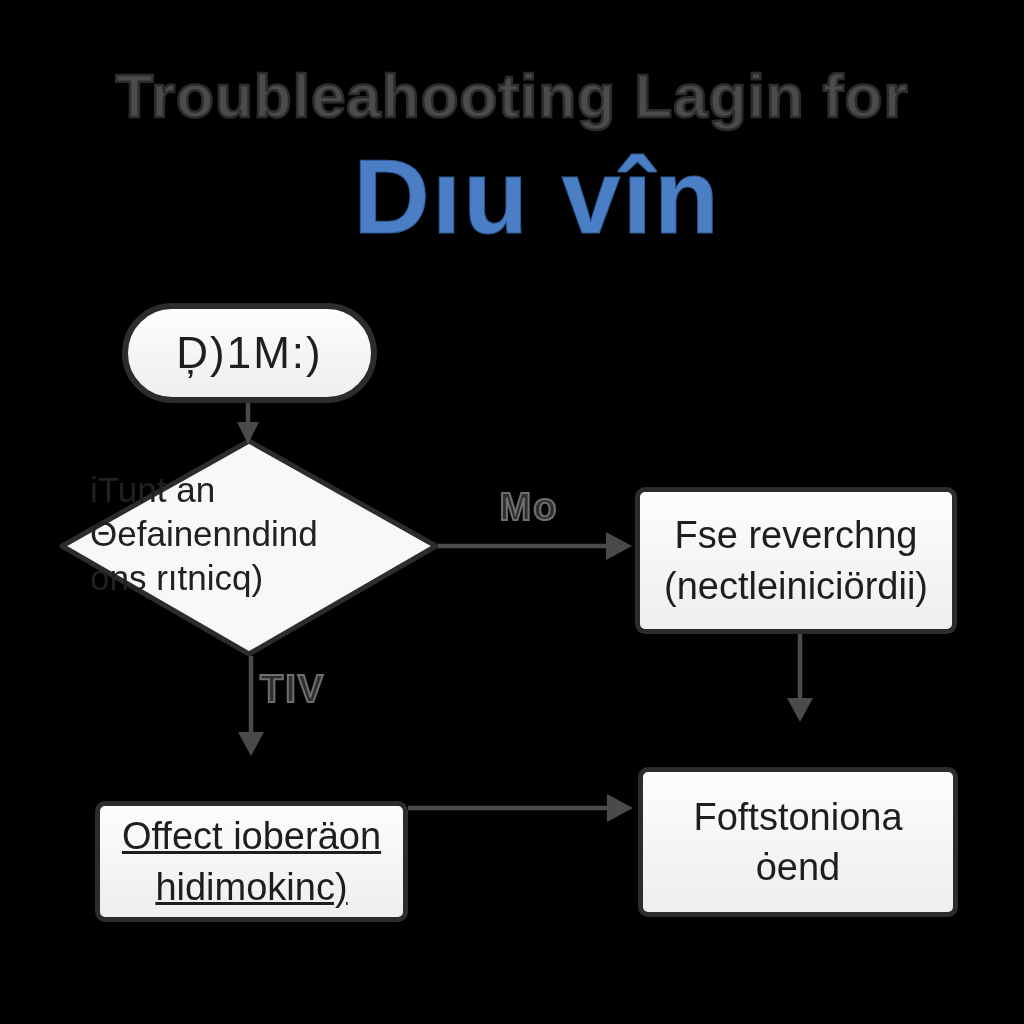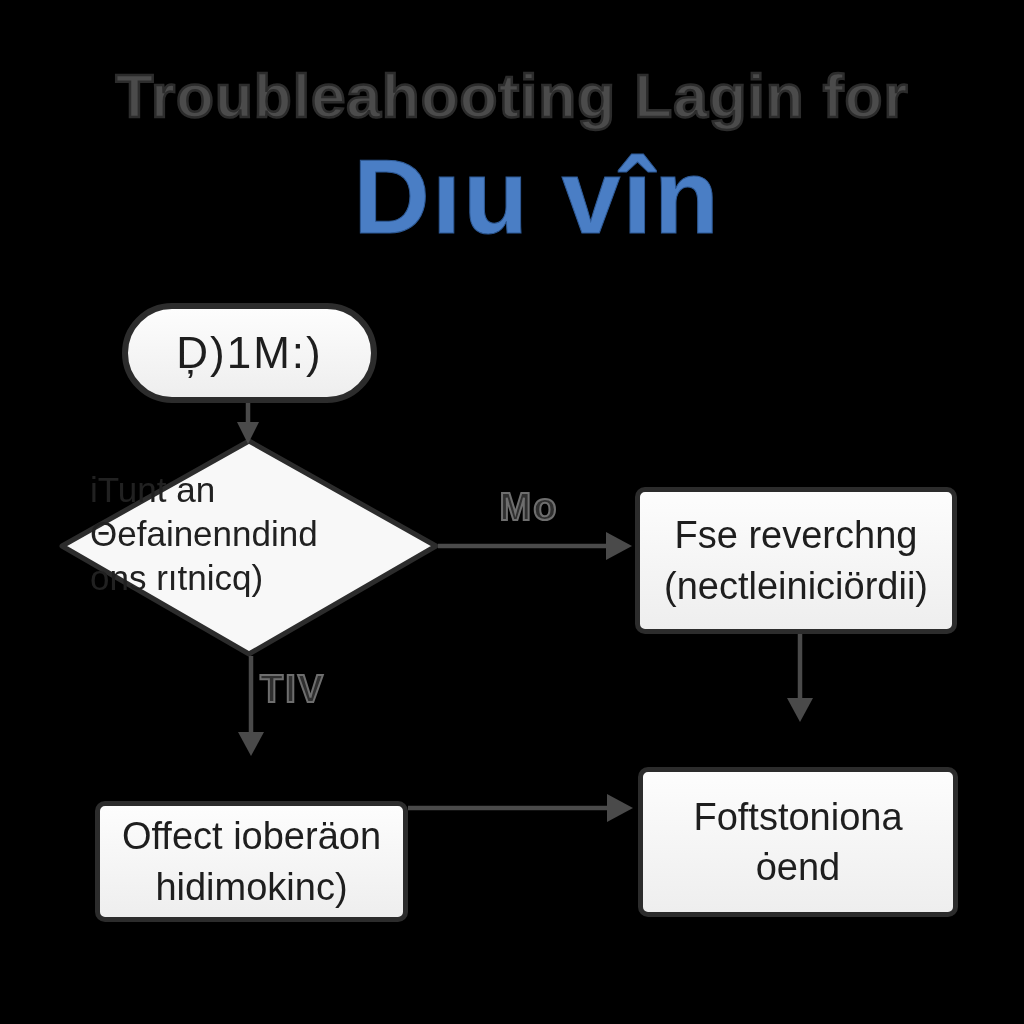--- a/index.html
+++ b/index.html
@@ -27,21 +27,21 @@
     display:flex;align-items:center;justify-content:center;
     text-align:center;
   }
   .pill{
     left:122px;top:303px;width:243px;height:88px;border-width:6px;
     border-radius:56px;font-size:44px;letter-spacing:2px;
   }
   .box{border-radius:10px;font-size:38px;line-height:1.32;margin-top:44px;}
   .box-tr{left:635px;top:443px;width:312px;height:137px;}
   .box-br{left:638px;top:723px;width:310px;height:140px;}
-  .box-bl{left:95px;top:757px;width:303px;height:111px;}
+  .box-bl{left:95px;top:757px;width:303px;height:111px;text-decoration:underline;}
   
   .diamond-text{
     position:absolute;left:90px;top:468px;width:322px;text-align:left;
     font-size:35px;line-height:1.26;color:#212121;
   }
   
   .edge-label{
     position:absolute;font-size:38px;font-weight:bold;color:#2f2f2f;
     -webkit-text-stroke:2px #6e6e6e;letter-spacing:2px;
   }

